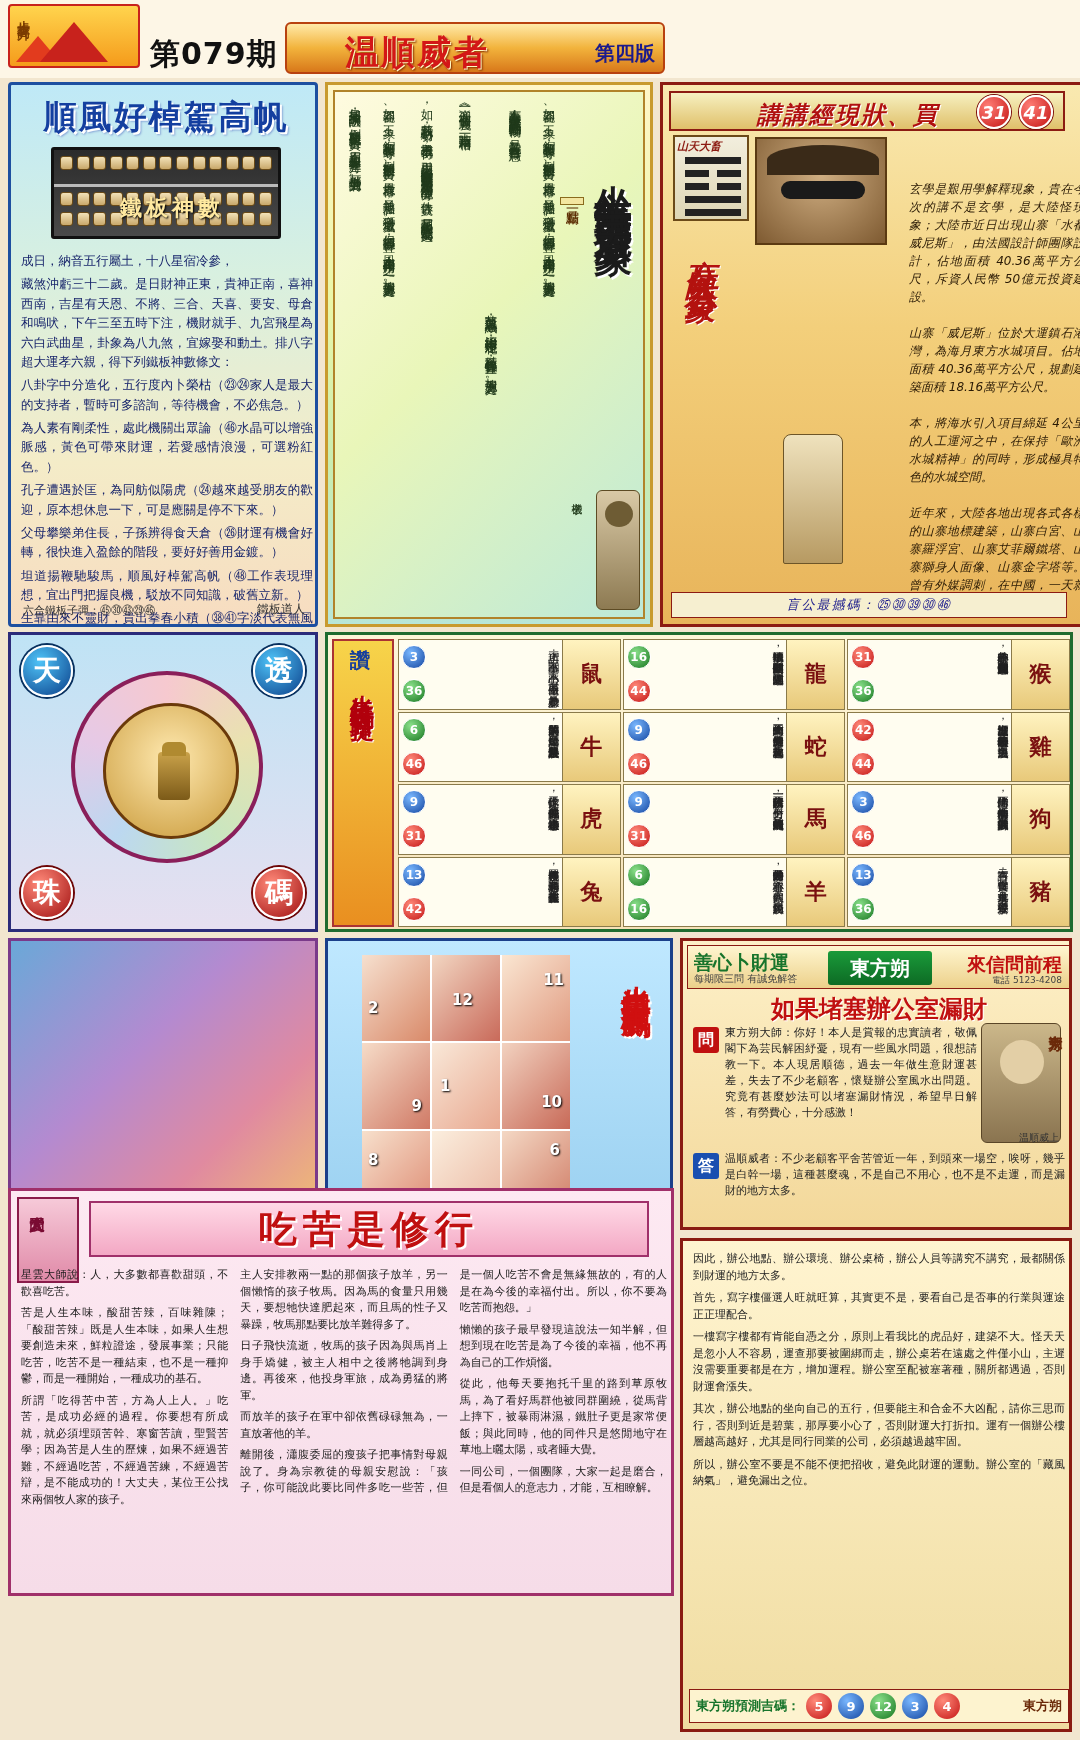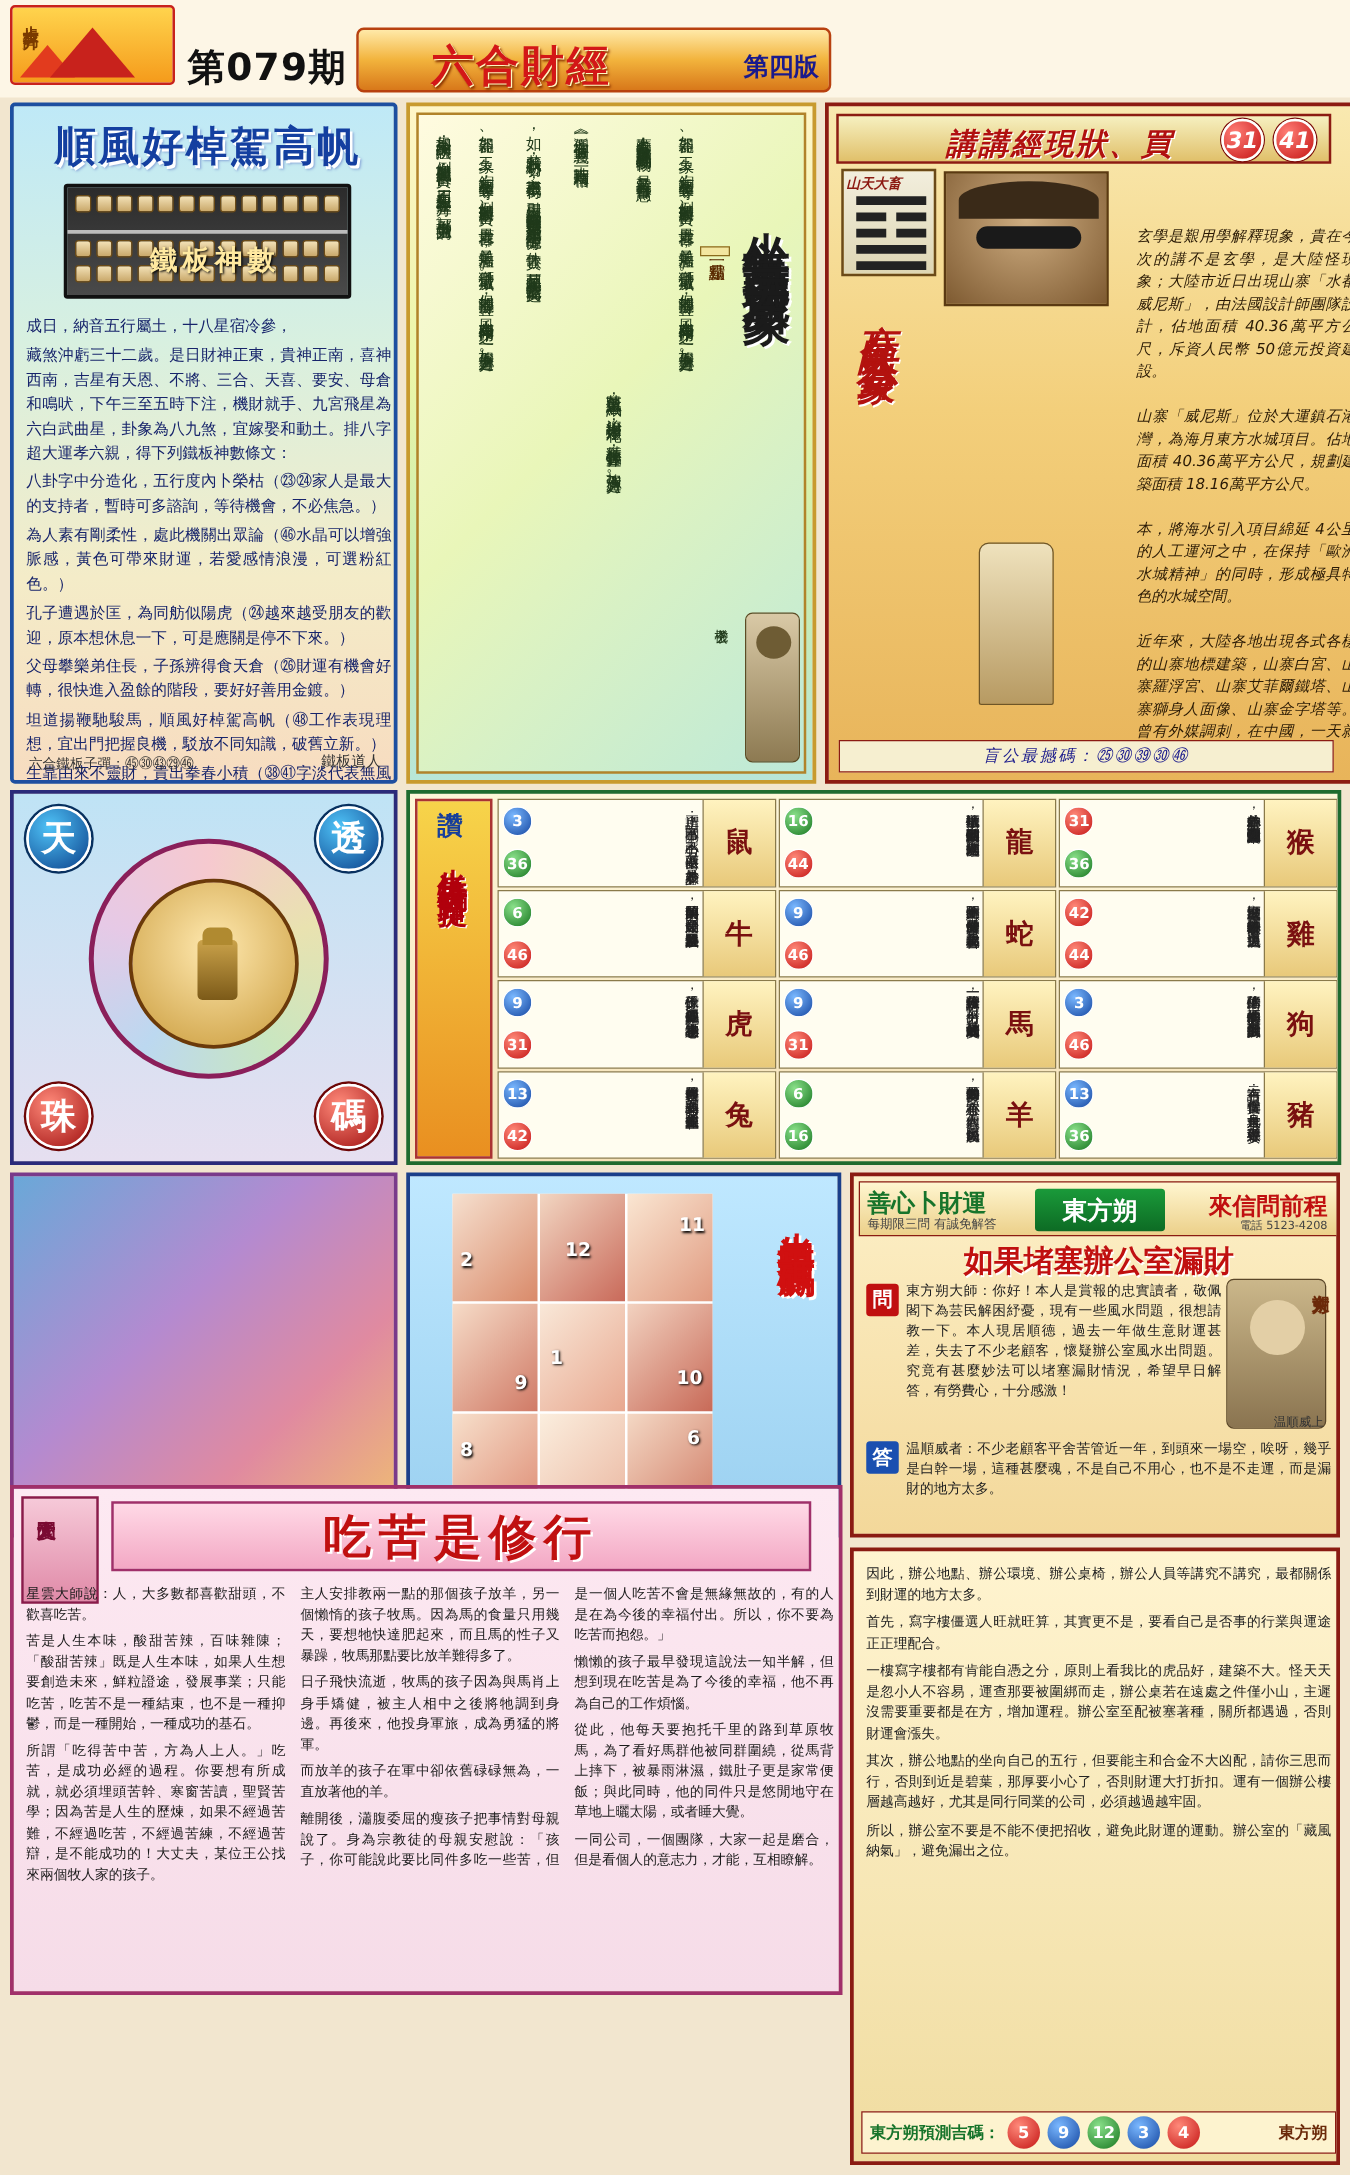--- a/index.html
+++ b/index.html
@@ -236,21 +236,21 @@
 <div class="page">
 
   <div class="header">
     <div class="hdr-logo">
       <div class="mtn2"></div>
         <div class="mtn"></div>
       <div class="txt">步步高升</div>
     </div>
     <div class="issue">第079期</div>
     <div class="title-banner">
-      <div class="t">六合財經</div>
+      <div class="t">温順威者</div>
       <div class="t2">第四版</div>
     </div>
   </div>
 
   <div class="panel" id="p-left-top">
     <div class="ttl">順風好棹駕高帆</div>
     <div class="abacus">
       <div class="bar" style="top:34px"></div>
       <div class="beads" style="top:6px">
         <i></i>

